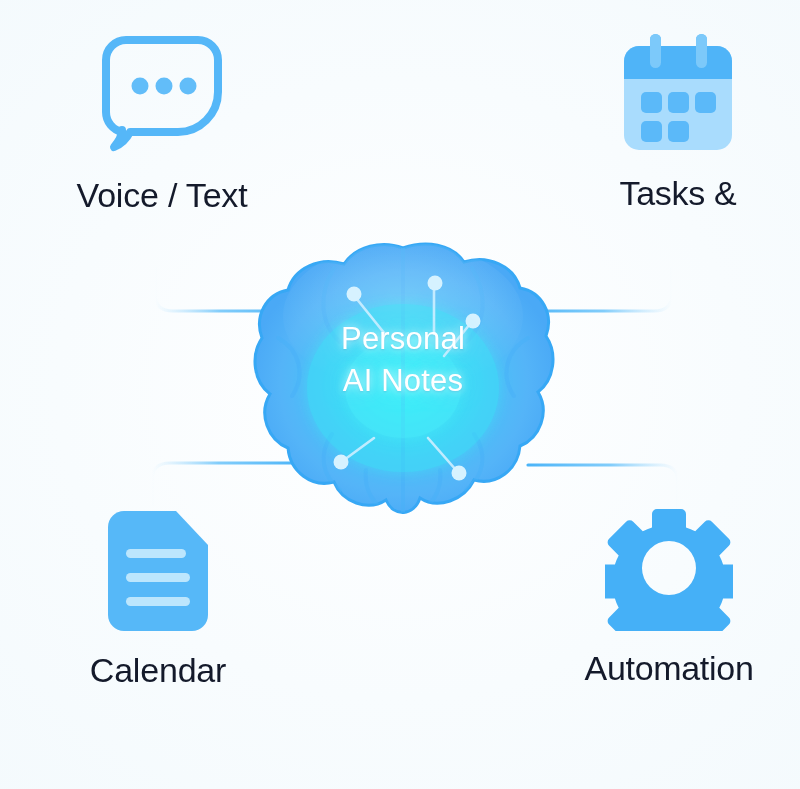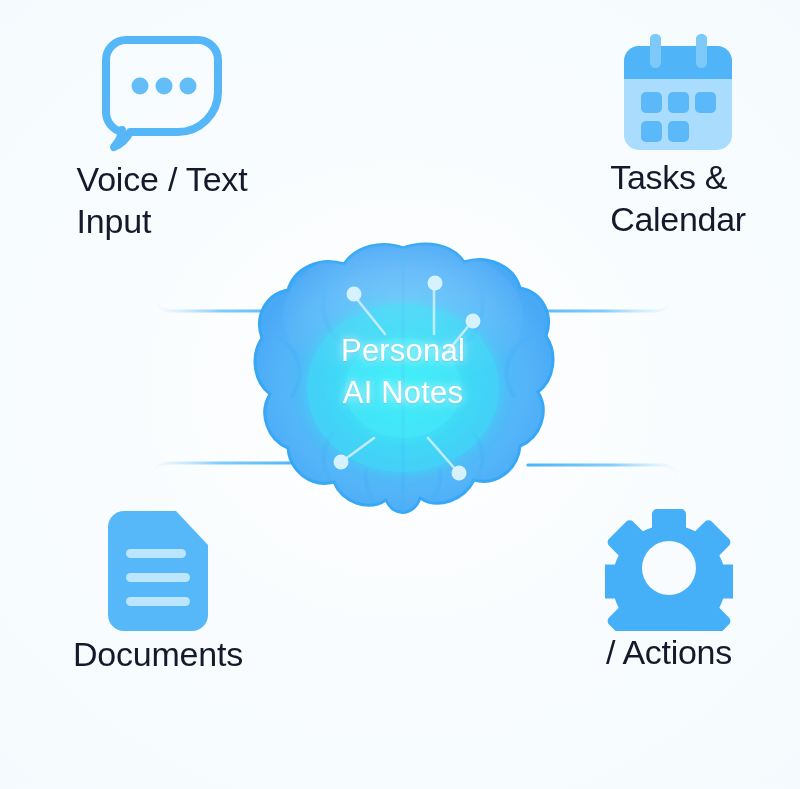--- a/index.html
+++ b/index.html
@@ -42,21 +42,21 @@
     top: 238px;
     width: 310px;
     height: 290px;
     z-index: 3;
   }
   #brain-svg { display: block; width: 310px; height: 290px; }
 
   #brain-label {
     position: absolute;
     left: 0;
-    top: 92px;
+    top: 80px;
     width: 310px;
     text-align: center;
     color: #ffffff;
     font-size: 31px;
     line-height: 1.34;
     font-weight: 400;
     letter-spacing: 0.2px;
     text-shadow:
       0 0 9px rgba(255,255,255,0.75),
       0 0 20px rgba(150,235,255,0.65),
@@ -73,21 +73,22 @@
     display: flex;
     flex-direction: column;
     align-items: center;
   }
   .node-icon {
     display: flex;
     align-items: center;
     justify-content: center;
   }
   .node-label {
-    text-align: left;
+    margin-top: 16px;
+    text-align: right;
     color: #141a2b;
     font-size: 34px;
     line-height: 1.24;
     font-weight: 400;
     letter-spacing: -0.2px;
     white-space: nowrap;
   }
   .node-label .ln { display: block; }
 
   #node-voice    { left: 22px;  top: 30px;  width: 280px; }
@@ -235,21 +236,20 @@
                  C 24 110, 26 105, 26 100 V 102
                  C 17 100, 10 92, 10 82 V 30
                  C 10 19, 19 10, 30 10 Z" fill="none" stroke="#55b7f8" stroke-width="8" stroke-linejoin="round" stroke-linecap="round"></path>
         <circle cx="44" cy="56" r="8.5" fill="#62bdf9"></circle>
         <circle cx="68" cy="56" r="8.5" fill="#62bdf9"></circle>
         <circle cx="92" cy="56" r="8.5" fill="#62bdf9"></circle>
       </svg>
     </div>
     <div class="node-label">
       <span class="ln">Voice / Text</span>
-      <span class="ln">Input</span>
     </div>
   </div>
 
   <div class="node" id="node-tasks">
     <div class="node-icon">
       <svg width="124" height="126" viewBox="0 0 124 126">
 
         <rect x="34" y="4" width="11" height="34" rx="5.5" fill="#64bef9"></rect>
         <rect x="80" y="4" width="11" height="34" rx="5.5" fill="#64bef9"></rect>
 
@@ -264,39 +264,38 @@
           <rect x="25" y="62" width="21" height="21" rx="5"></rect>
           <rect x="52" y="62" width="21" height="21" rx="5"></rect>
           <rect x="79" y="62" width="21" height="21" rx="5"></rect>
           <rect x="25" y="91" width="21" height="21" rx="5"></rect>
           <rect x="52" y="91" width="21" height="21" rx="5"></rect>
         </g>
       </svg>
     </div>
     <div class="node-label">
       <span class="ln">Tasks &amp;</span>
-      <span class="ln">Calendar</span>
     </div>
   </div>
 
   <div class="node" id="node-docs">
     <div class="node-icon">
       <svg width="112" height="128" viewBox="0 0 112 128">
         <path d="M22 6 H 74 L 106 40 V 110 C 106 118.8, 98.8 126, 90 126
                  H 22 C 13.2 126, 6 118.8, 6 110 V 22
                  C 6 13.2, 13.2 6, 22 6 Z" fill="#56b8f8"></path>
         <g fill="#bce6fd">
           <rect x="24" y="44" width="60" height="9" rx="4.5"></rect>
           <rect x="24" y="68" width="64" height="9" rx="4.5"></rect>
           <rect x="24" y="92" width="64" height="9" rx="4.5"></rect>
         </g>
       </svg>
     </div>
     <div class="node-label">
-      <span class="ln">Documents</span>
+      <span class="ln">Calendar</span>
     </div>
   </div>
 
   <div class="node" id="node-auto">
     <div class="node-icon">
       <svg width="128" height="126" viewBox="0 0 128 126">
         <path fill="#45b0f7" fill-rule="evenodd" d="
           M 52 4 h 24 a 5 5 0 0 1 5 5 v 13.5
           a 44 44 0 0 1 9.2 3.8 l 9.6 -9.6 a 5 5 0 0 1 7.1 0 l 17 17
           a 5 5 0 0 1 0 7.1 l -9.6 9.6 a 44 44 0 0 1 3.8 9.2 h 13.5
@@ -307,17 +306,17 @@
           a 44 44 0 0 1 -9.2 -3.8 l -9.6 9.6 a 5 5 0 0 1 -7.1 0 l -17 -17
           a 5 5 0 0 1 0 -7.1 l 9.6 -9.6 a 44 44 0 0 1 -3.8 -9.2 h -13.5
           a 5 5 0 0 1 -5 -5 v -24 a 5 5 0 0 1 5 -5 h 13.5
           a 44 44 0 0 1 3.8 -9.2 l -9.6 -9.6 a 5 5 0 0 1 0 -7.1 l 17 -17
           a 5 5 0 0 1 7.1 0 l 9.6 9.6 a 44 44 0 0 1 9.2 -3.8 v -13.5
           a 5 5 0 0 1 5 -5 z
           M 64 36 a 27 27 0 1 0 0 54 a 27 27 0 0 0 0 -54 z"></path>
       </svg>
     </div>
     <div class="node-label">
-      <span class="ln">/ Actions</span>
+      <span class="ln">Automation</span>
     </div>
   </div>
 
 </div>
 
 </body></html>

